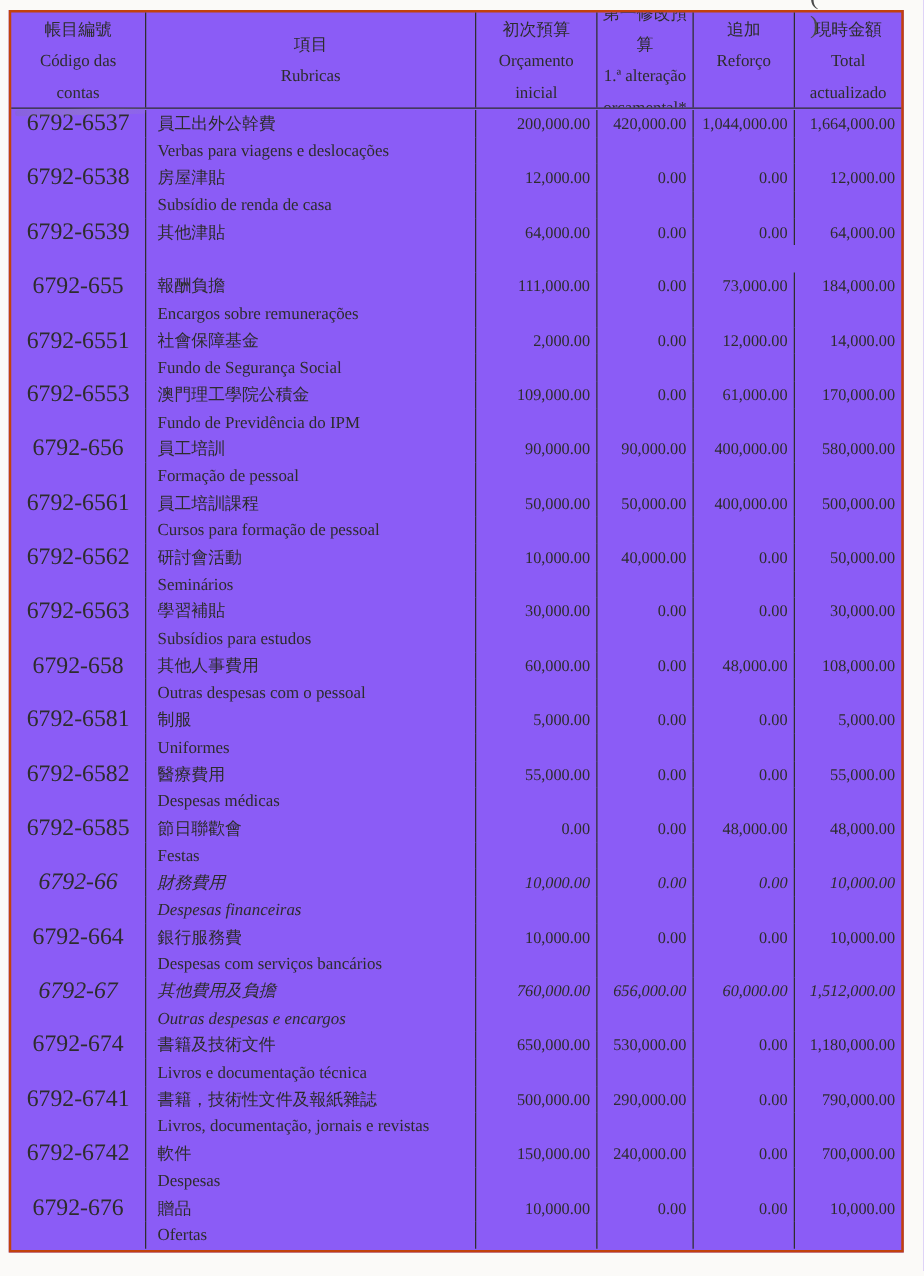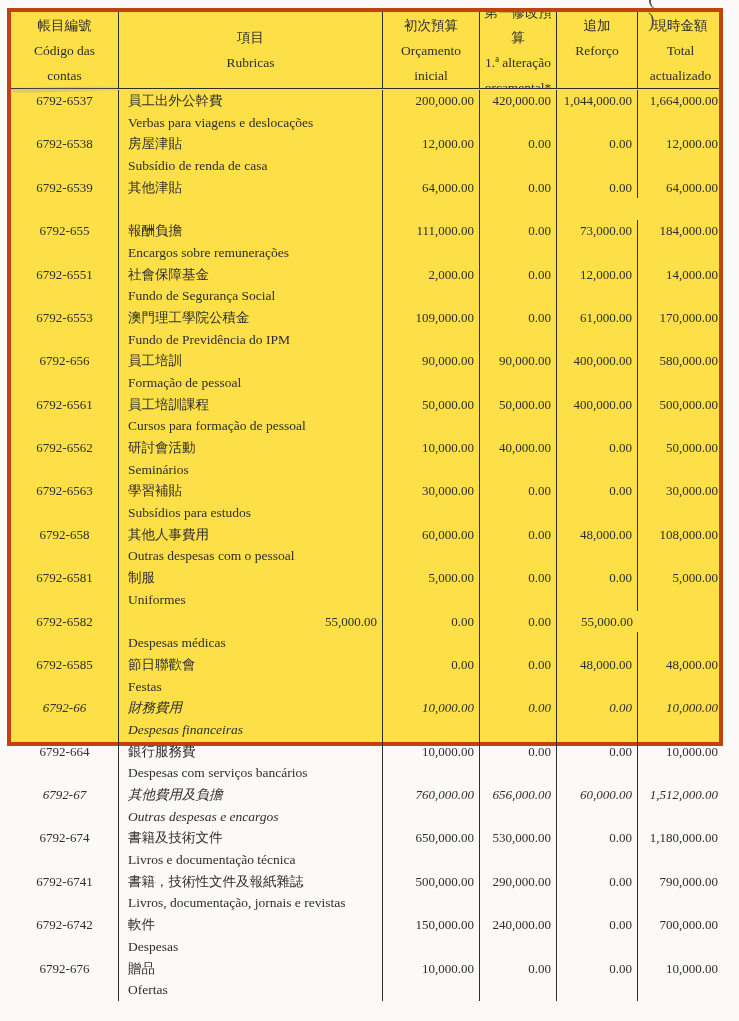--- a/index.html
+++ b/index.html
@@ -29,24 +29,24 @@
     font-size: 20px;
     color: #4a4a4a;
     letter-spacing: 30px;
     z-index: 2;
   }
   .budget-table {
     position: absolute;
     left: 7px;
     top: 8px;
     width: 716px;
-    height: 738px;
+    height: 994px;
     box-sizing: border-box;
-    border: 4px solid #c2410c;
-    background: #fde047;
+    border: 2px solid #c2410c;
+    background: #8b5cf6;
   }
   .grid-cols {
     display: grid;
     grid-template-columns: 108px 264px 97px 77px 81px 85px;
   }
   .thead {
     height: 76px;
     border-bottom: 1px solid #2e2e2e;
   }
   .th {
@@ -69,21 +69,21 @@
     height: 21.7px;
     line-height: 21.7px;
   }
   .cell {
     border-right: 1px solid #2e2e2e;
     overflow: hidden;
     white-space: nowrap;
     font-size: 13.5px;
   }
   .cell:last-child { border-right: none; }
-  .cell.c-code { text-align: center; font-size: 13px; }
+  .cell.c-code { text-align: center; font-size: 19px; }
   .cell.c-item { padding-left: 9px; }
   .cell.c-num  { text-align: right; padding-right: 5px; font-size: 13px; }
   .item.italic .cell { font-style: italic; }
   
   .smudge {
     position: absolute;
     left: 12px;
     top: 87px;
     width: 105px;
     height: 5px;
@@ -347,20 +347,21 @@
             <div class="cell c-item">Uniformes</div>
             <div class="cell c-num"></div>
             <div class="cell c-num"></div>
             <div class="cell c-num"></div>
             <div class="cell c-num"></div>
           </div>
         </div>
         <div class="item">
           <div class="line grid-cols">
             <div class="cell c-code">6792-6582</div>
+            <div class="cell c-item">醫療費用</div>
             <div class="cell c-num">55,000.00</div>
             <div class="cell c-num">0.00</div>
             <div class="cell c-num">0.00</div>
             <div class="cell c-num">55,000.00</div>
           </div>
           <div class="line grid-cols">
             <div class="cell c-code"></div>
             <div class="cell c-item">Despesas médicas</div>
             <div class="cell c-num"></div>
             <div class="cell c-num"></div>

